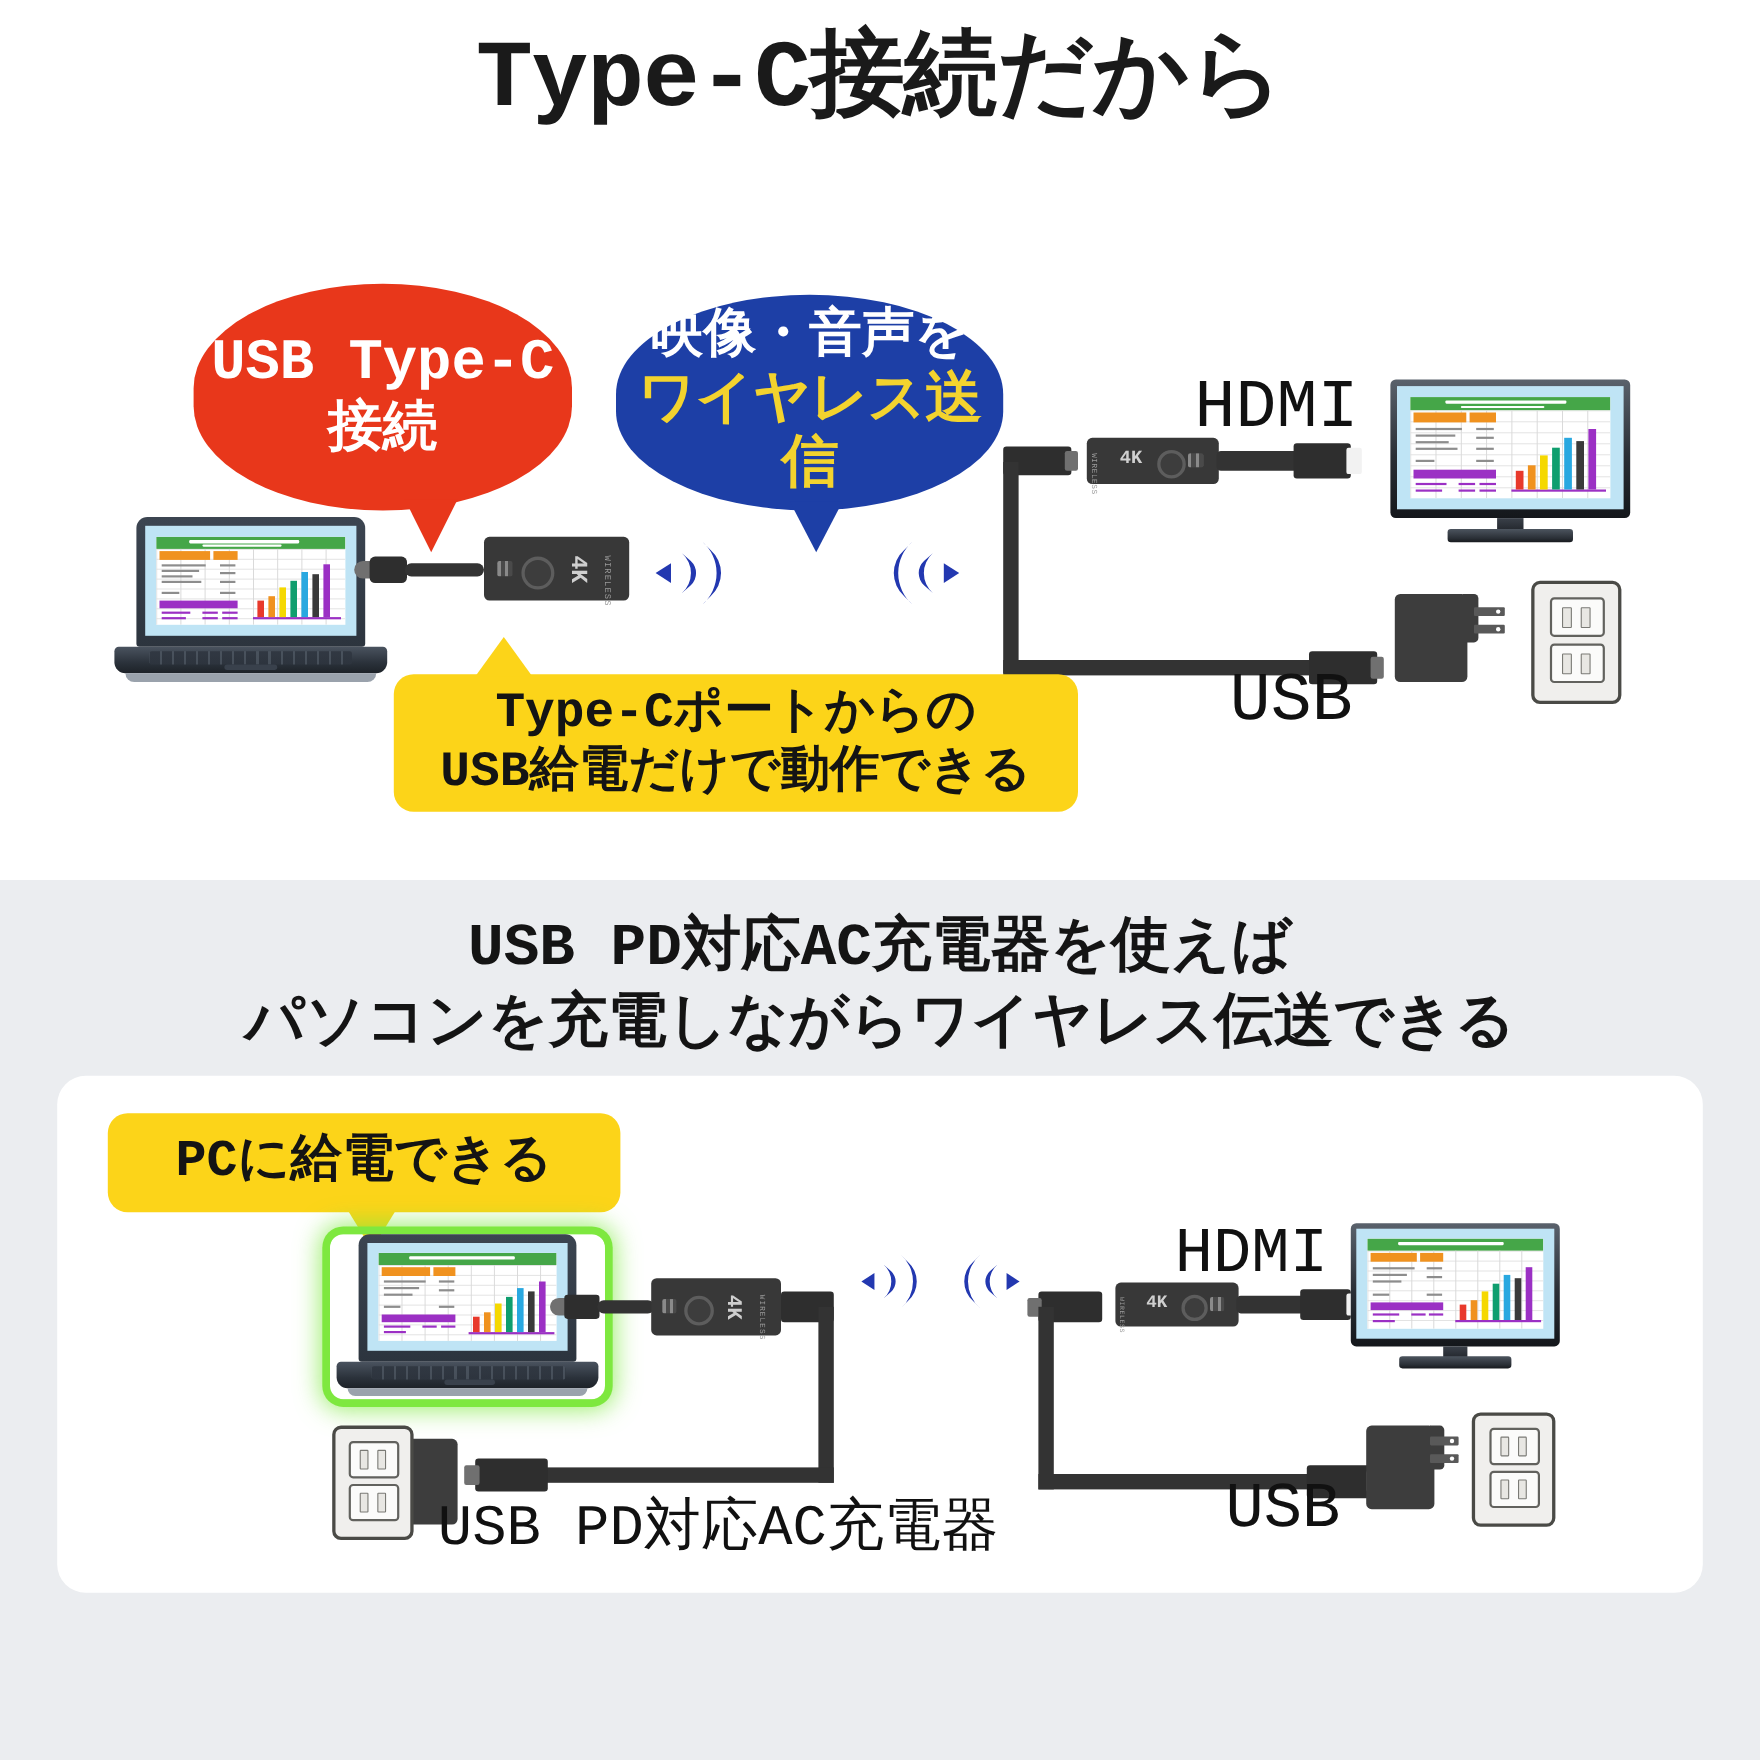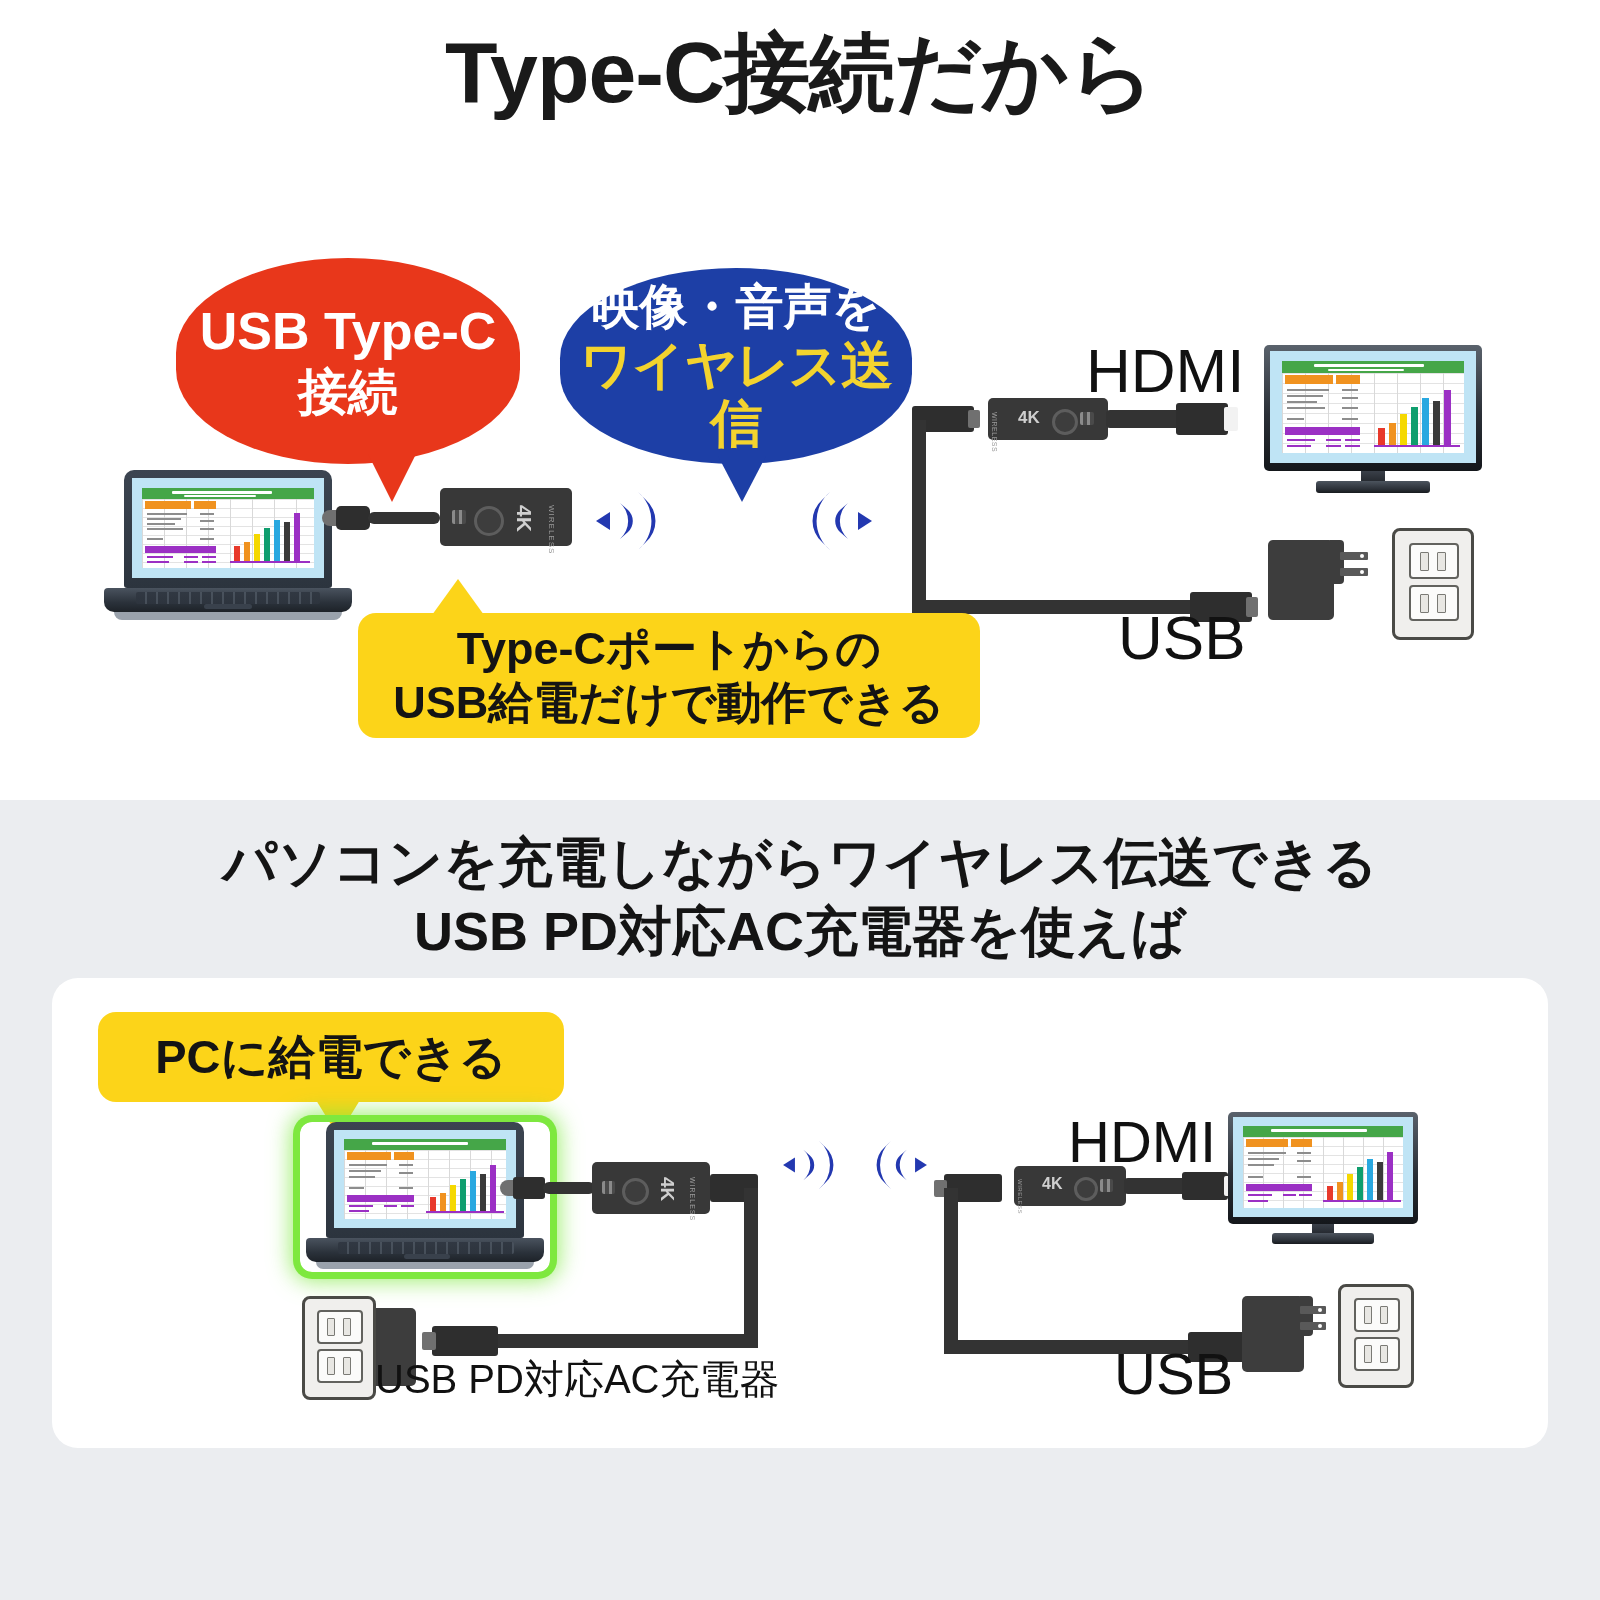--- a/index.html
+++ b/index.html
@@ -1,17 +1,17 @@
 <!DOCTYPE html>
 <html lang="ja"><head>
 <meta charset="utf-8">
 <style>
   html,body{margin:0;padding:0;background:#fff;}
   body{width:1600px;height:1600px;font-family:"Liberation Sans","DejaVu Sans",sans-serif;overflow:hidden;}
-  #root{position:relative;width:1352px;height:1600px;background:#fff;}
+  #root{position:relative;width:1352px;height:1600px;background:#fff;font-family:Liberation Mono, monospace;}
 
   .abs{position:absolute;}
 
   
   .main-title{
     position:absolute;left:0;top:22px;width:1600px;text-align:center;
     font-size:86px;font-weight:700;color:#1a1a1a;line-height:1.18;
     letter-spacing:-1px;white-space:nowrap;
   }
   .main-title .ln{display:block;}
@@ -339,22 +339,22 @@
   </div>
 
   <div class="bubble-rect" id="callout-typec">
     <span class="tail-up"></span>
     <span>Type-Cポートからの</span>
     <span>USB給電だけで動作できる</span>
   </div>
 
   <div class="section2">
     <div class="sec2-title">
+      <span class="ln">USB PD対応AC充電器を使えば</span>
       <span class="ln">パソコンを充電しながらワイヤレス伝送できる</span>
-      <span class="ln">USB PD対応AC充電器を使えば</span>
     </div>
 
     <div class="panel"></div>
   </div>
 
   <div class="bubble-rect" id="callout-pcpower">
     <span>PCに給電できる</span>
     <span class="tail-dn"></span>
   </div>
 
@@ -427,21 +427,21 @@
       <div class="sock" style="left:12px;top:11px;width:42px;height:30px;">
         <div class="slot" style="left:8px;top:6px;width:6px;height:16px;"></div>
         <div class="slot" style="left:24px;top:6px;width:6px;height:16px;"></div>
       </div>
       <div class="sock" style="left:12px;top:50px;width:42px;height:30px;">
         <div class="slot" style="left:8px;top:6px;width:6px;height:16px;"></div>
         <div class="slot" style="left:24px;top:6px;width:6px;height:16px;"></div>
       </div>
     </div>
 
-    <div class="plain-label" style="left:375px;top:252px;font-size:40px;">USB PD対応AC充電器</div>
+    <div class="plain-label" style="left:398px;top:252px;font-size:52px;">USB PD対応AC充電器</div>
 
     <div class="wifi" style="left:778px;top:38px;">
       <svg width="66" height="54" viewBox="0 0 78 62">
         <g fill="#2338b0">
           <path d="M6 31 L20 22 L20 40 Z"></path>
           <path d="M30 13 A24 24 0 0 1 30 49 L38 42 A15 15 0 0 0 38 20 Z"></path>
           <path d="M48 2 A38 38 0 0 1 48 60 L56 52 A28 28 0 0 0 56 10 Z"></path>
         </g>
       </svg>
     </div>

